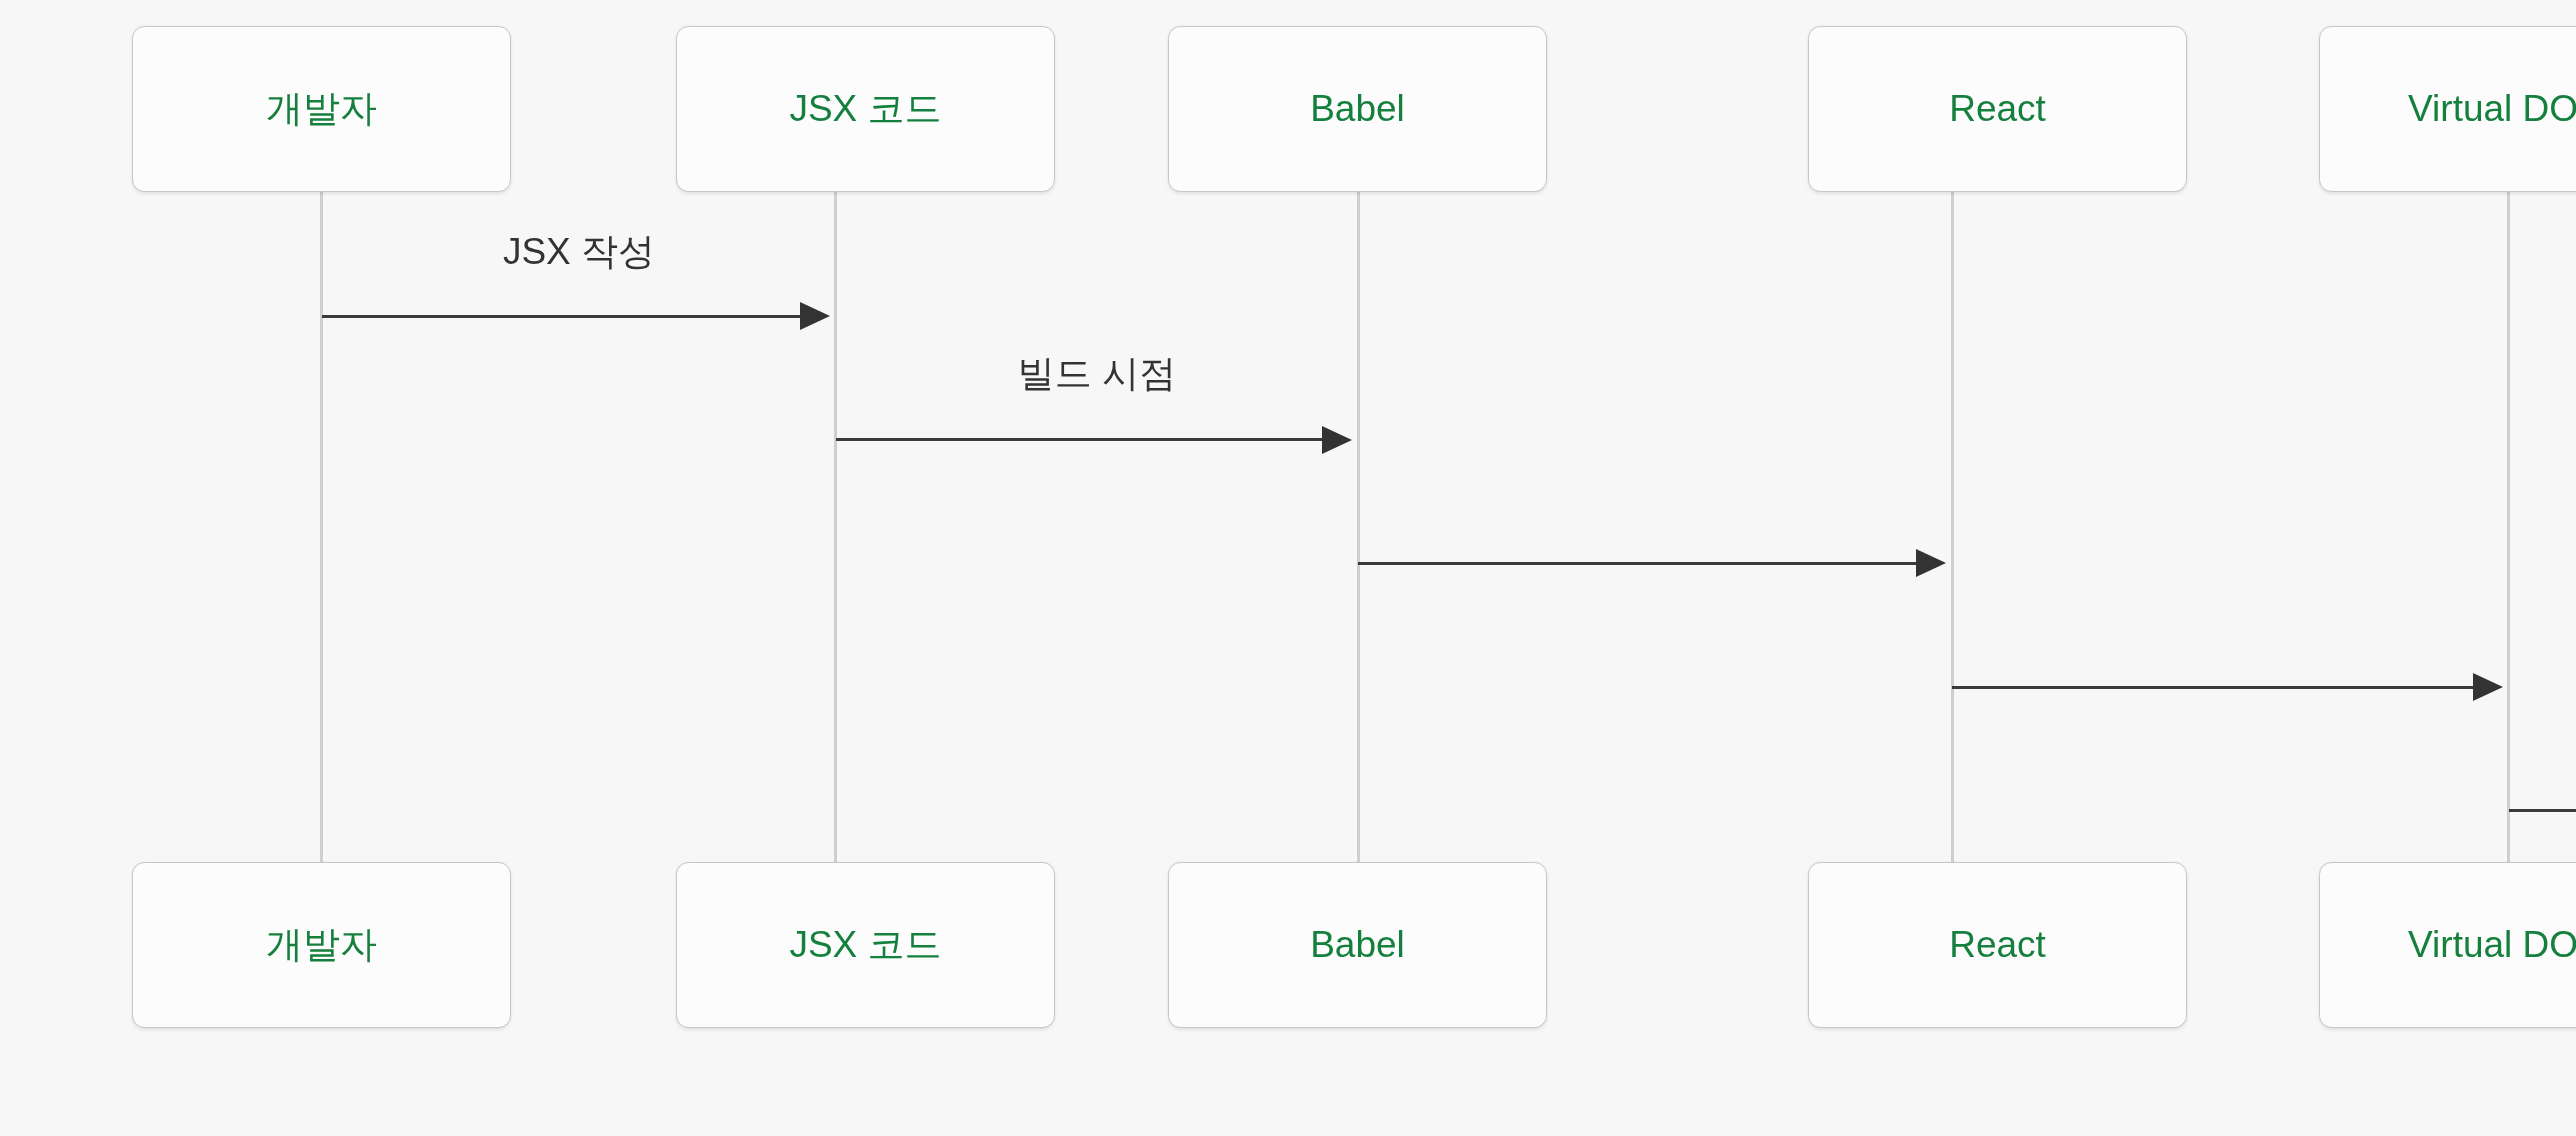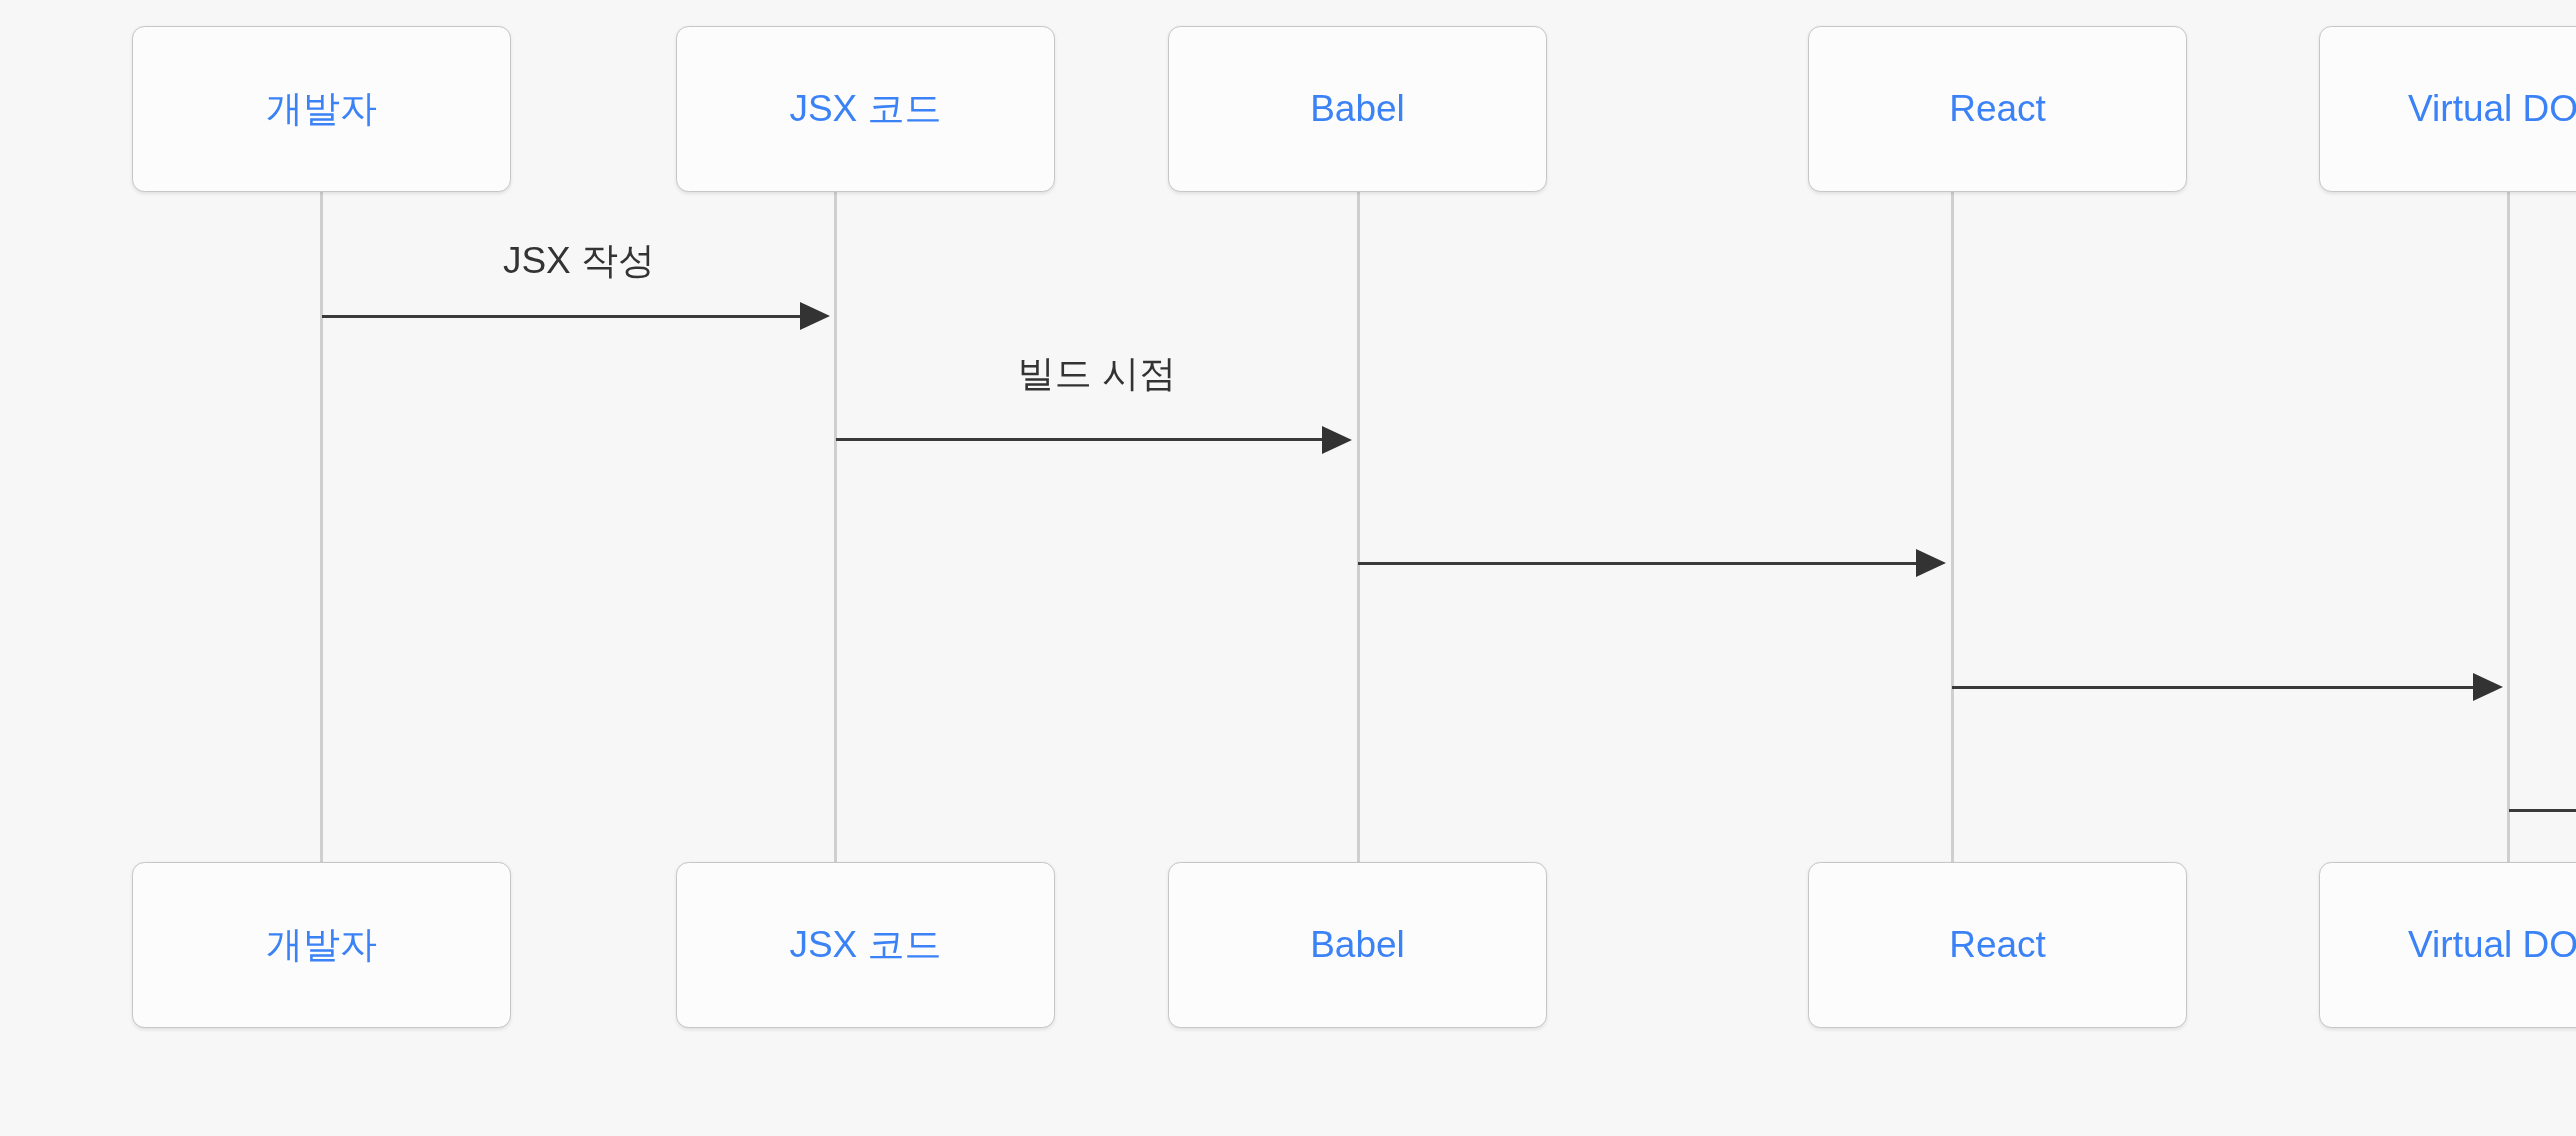--- a/index.html
+++ b/index.html
@@ -27,21 +27,21 @@
     border: 1.5px solid #c6c6c6;
     border-radius: 12.4px;
     box-shadow: 0 1.5px 3.6px rgba(0,0,0,0.09);
     display: flex;
     align-items: center;
     justify-content: center;
     z-index: 3;
   }
   .actor-box .actor-label {
     font-size: 37px;
-    color: #3b82f6;
+    color: #15803d;
     white-space: nowrap;
   }
   .row-top    { top: 26px; }
   .row-bottom { top: 862px; }
   .col-0 { left: 132px; }
   .col-1 { left: 676px; }
   .col-2 { left: 1168px; }
   .col-3 { left: 1762px; margin-left: 46px; }
   .col-4 { left: 2319px; }
   
@@ -120,21 +120,21 @@
   <div class="actor-box row-bottom col-2">
     <span class="actor-label">Babel</span>
   </div>
   <div class="actor-box row-bottom col-3">
     <span class="actor-label">React</span>
   </div>
   <div class="actor-box row-bottom col-4">
     <span class="actor-label">Virtual DOM</span>
   </div>
 
-  <div class="msg-label" style="left:579px; top:235px;">JSX 작성</div>
+  <div class="msg-label" style="left:579px; top:226px;">JSX 작성</div>
   <div class="msg-shaft" style="left:322px; top:315px; width:482px;"></div>
   <div class="msg-head" style="left:800px; top:302px;"></div>
 
   <div class="msg-label" style="left:1097px; top:348px;">빌드 시점</div>
   <div class="msg-shaft" style="left:836px; top:438px; width:490px;"></div>
   <div class="msg-head" style="left:1322px; top:426px;"></div>
 
   <div class="msg-shaft" style="left:1358px; top:562px; width:562px;"></div>
   <div class="msg-head" style="left:1916px; top:549px;"></div>
 

